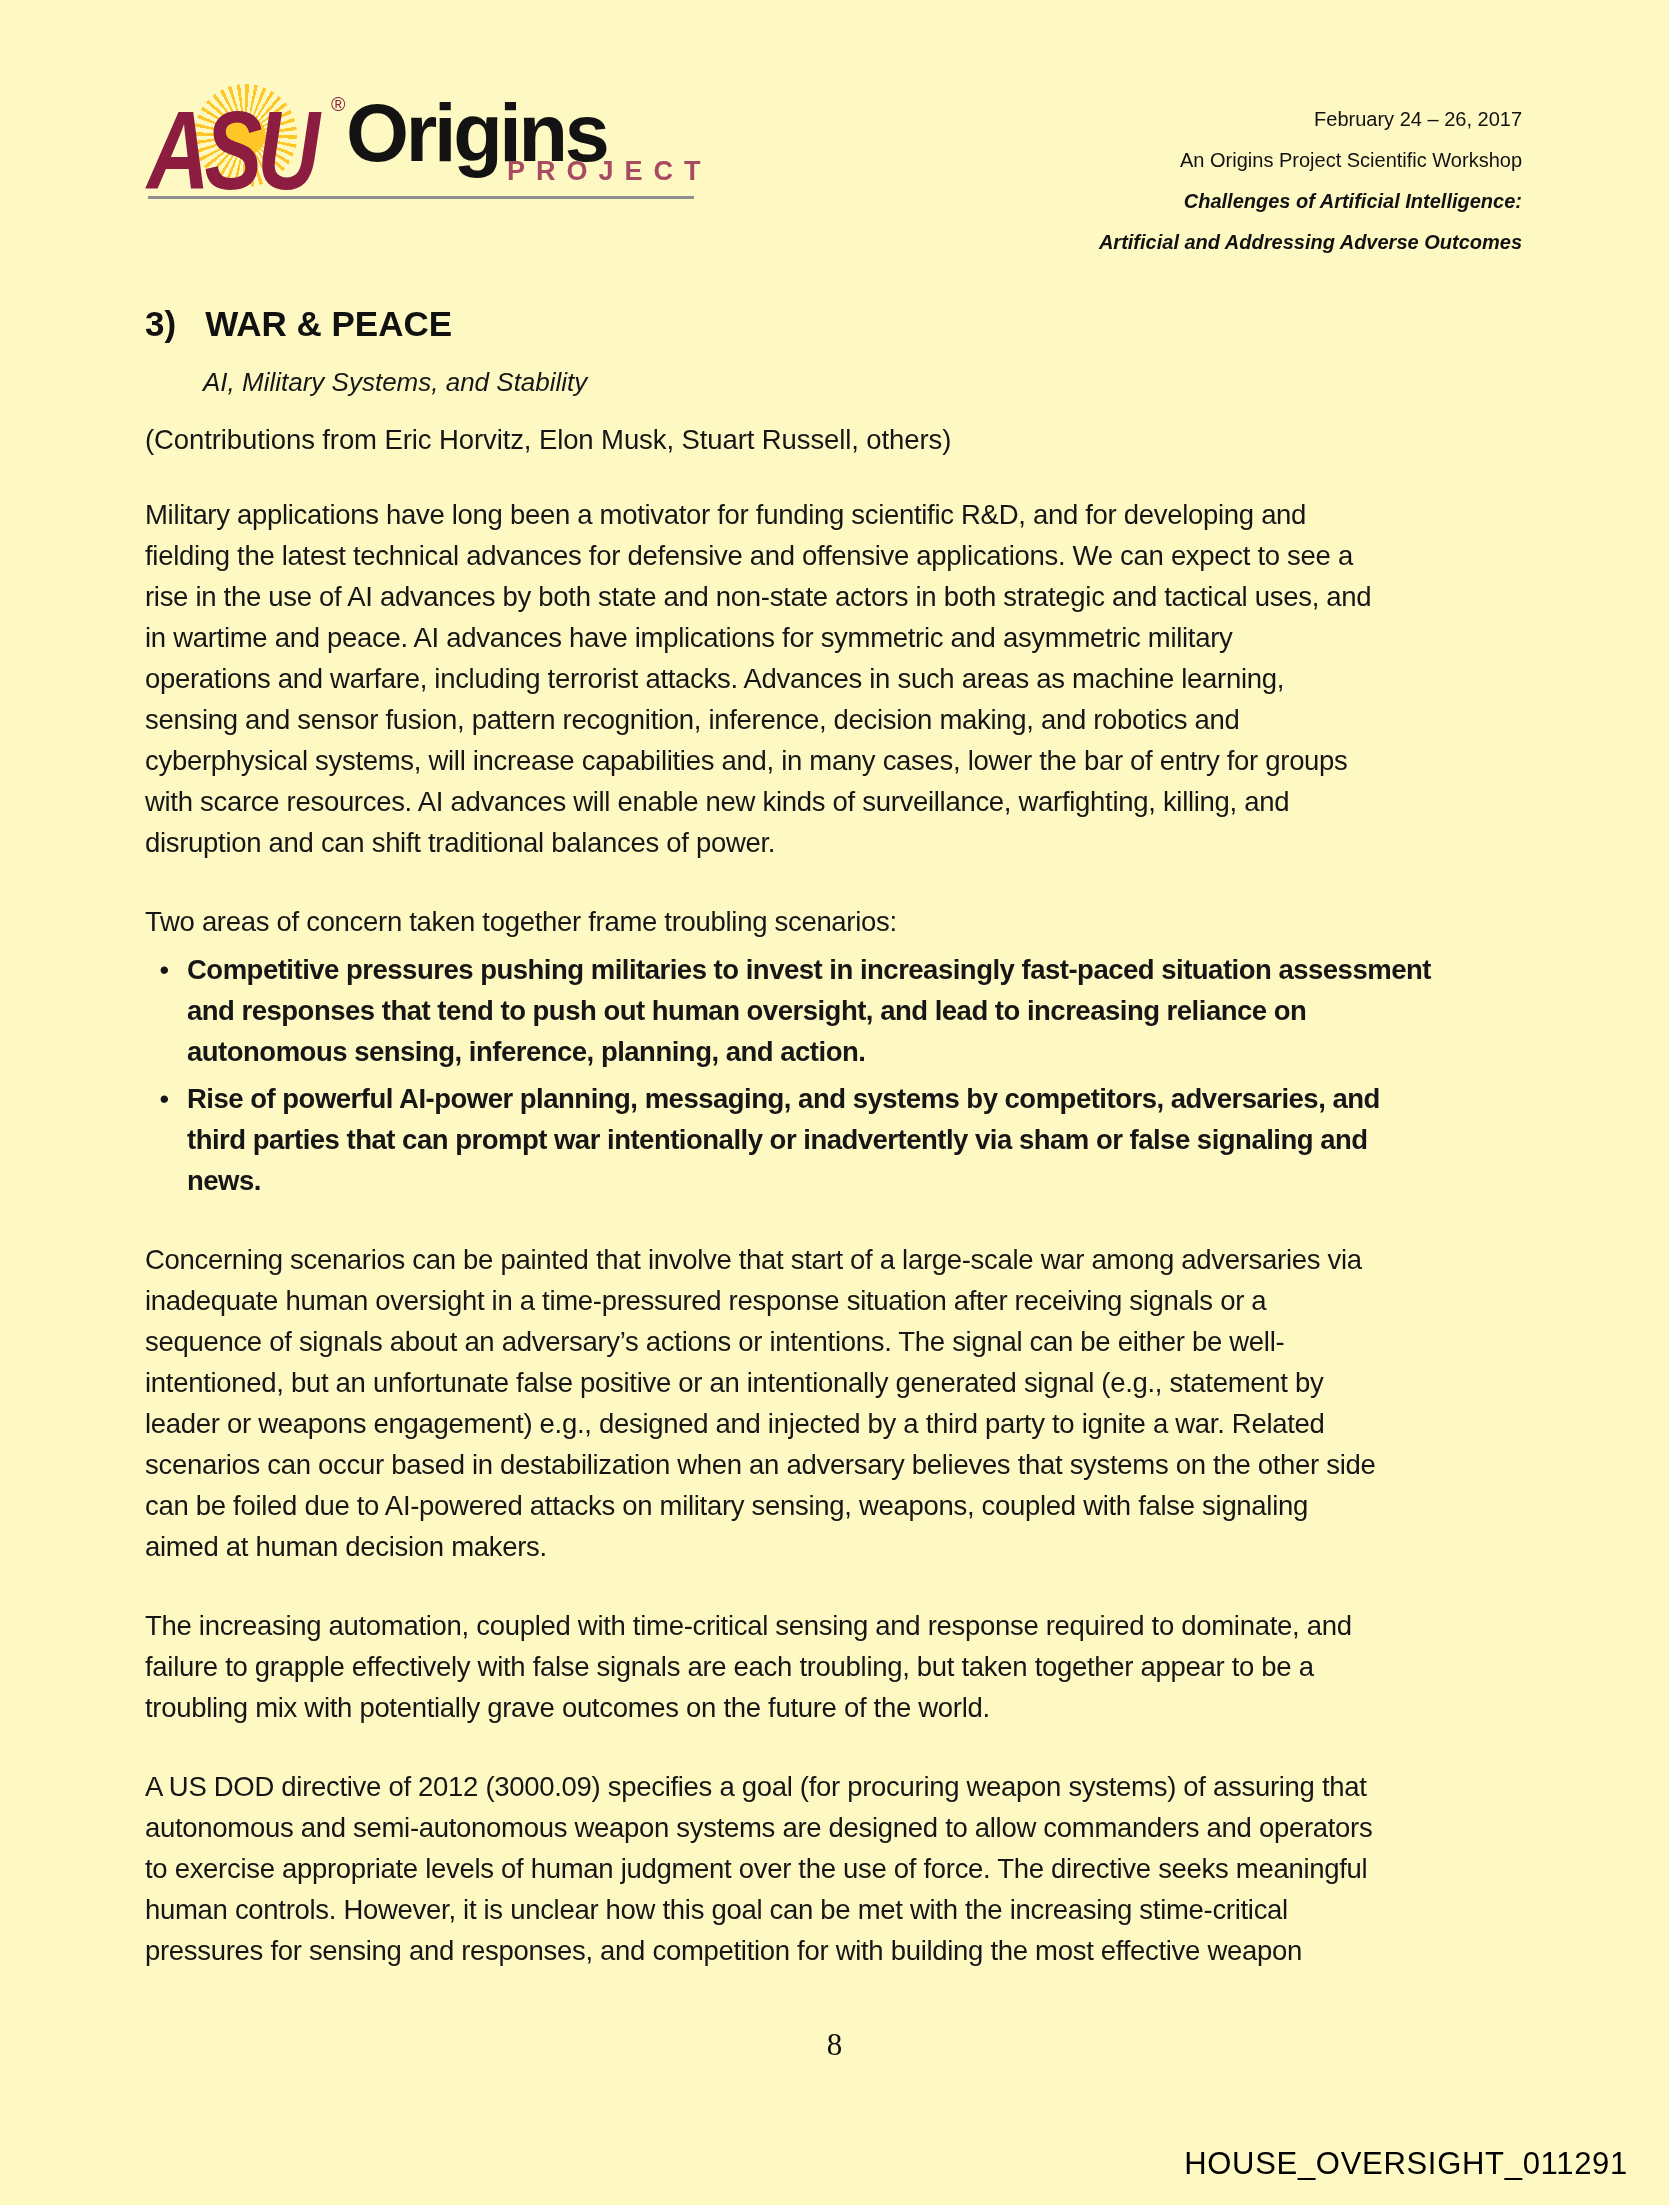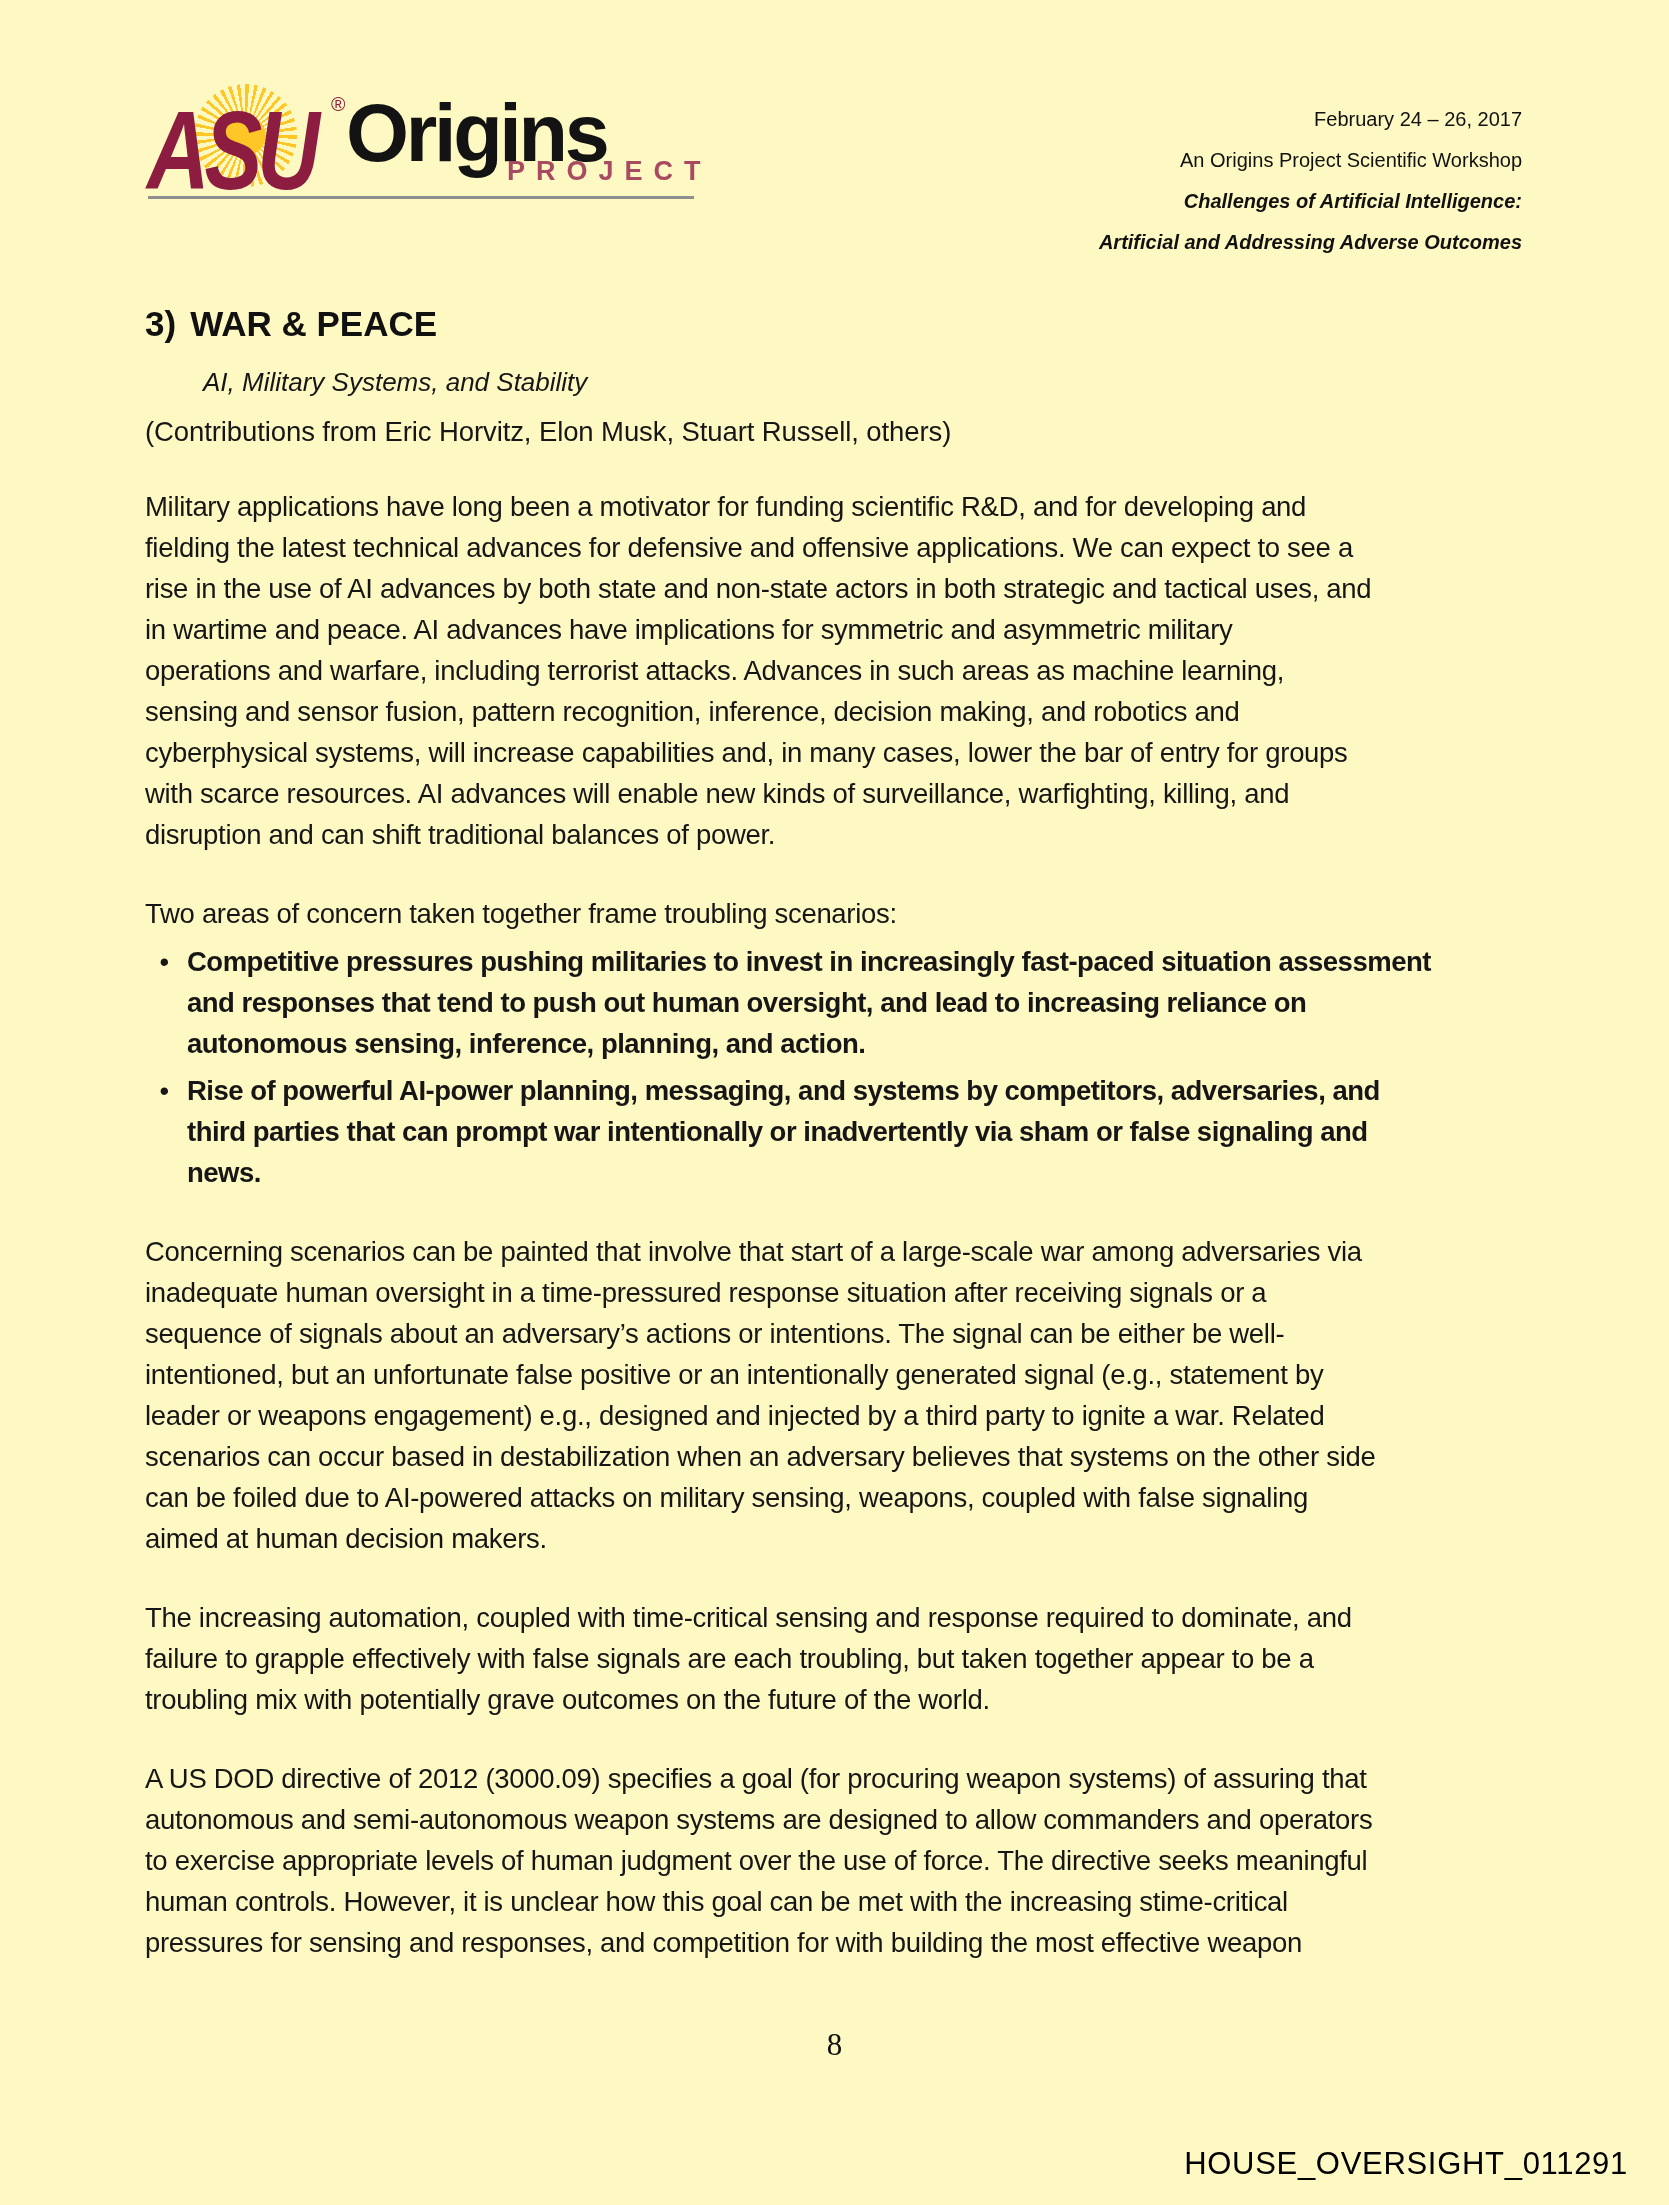--- a/index.html
+++ b/index.html
@@ -52,23 +52,23 @@
 
   .meta {
     position: absolute; top: 99px; right: 147px;
     text-align: right; font-size: 20px; line-height: 41px; color: #111111;
   }
   .meta-line.title { font-weight: bold; font-style: italic; }
 
   
   .content { position: absolute; left: 145px; top: 305px; width: 1385px; }
   .section-heading { font-size: 35px; font-weight: bold; color: #111; line-height: 1.1; }
-  .sec-title { margin-left: 14px; }
+  .sec-title { margin-left: 29px; }
   .subtitle { margin: 23.6px 0 0 58px; font-style: italic; font-size: 26px; }
-  .contributions { margin-top: 18px; font-size: 27.5px; letter-spacing: -0.1px; }
+  .contributions { margin-top: 26px; font-size: 27.5px; letter-spacing: -0.1px; }
   .para {
     margin-top: 38px; font-size: 27.5px; line-height: 41px;
     letter-spacing: -0.3px; white-space: pre-line;
   }
   .bullets { list-style: none; margin-top: 2.6px; }
   .bullets li { display: flex; margin-top: 6.5px; }
   .bullet-marker { width: 42px; padding-left: 14.4px; font-size: 27.5px; line-height: 41px; }
   .bullet-text {
     flex: 1; font-weight: bold; font-size: 27.5px; line-height: 41px;
     letter-spacing: -0.5px; white-space: pre-line;

